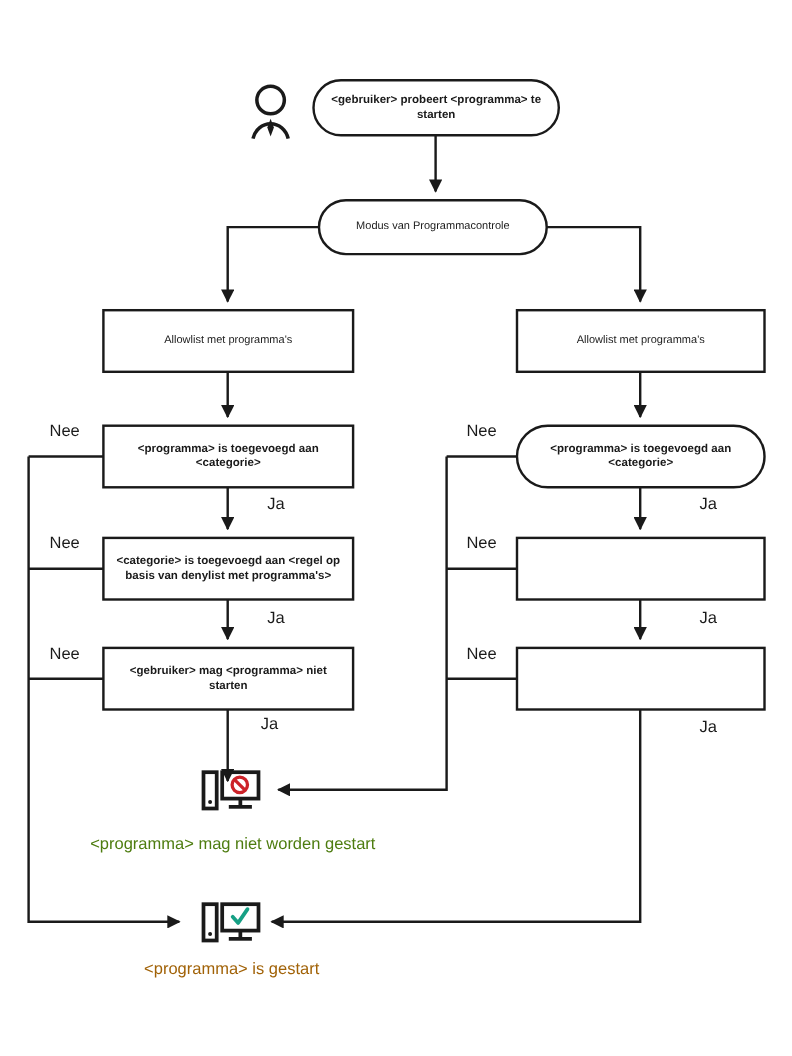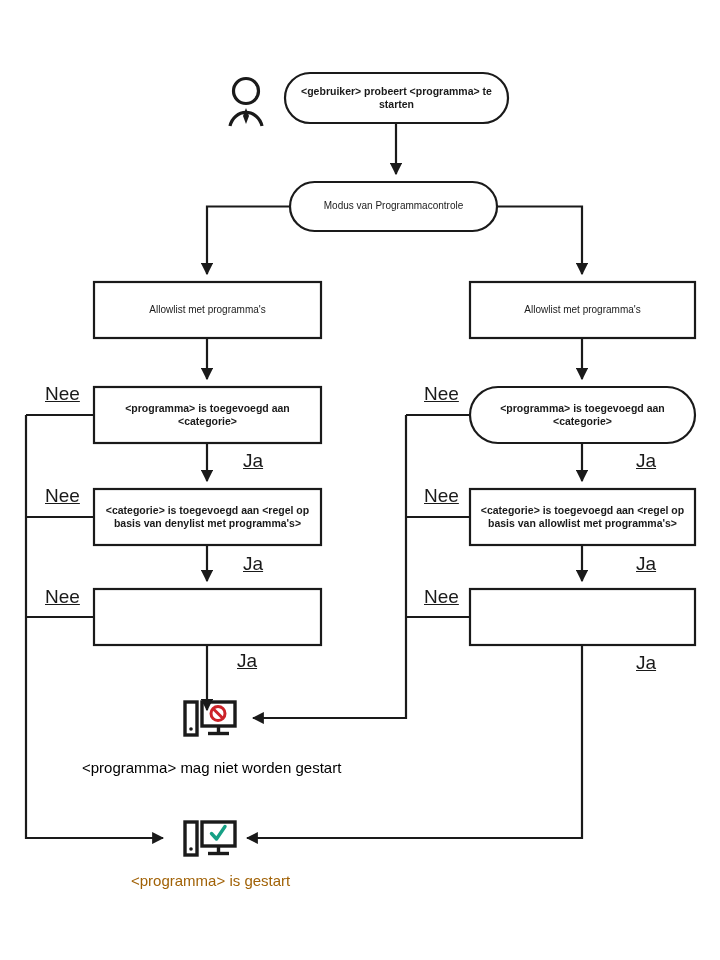--- a/index.html
+++ b/index.html
@@ -35,31 +35,30 @@
     text-align: center;
     color: #1a1a1a;
     line-height: 1.28;
     pointer-events: none;
     white-space: pre-line;
   }
   .t-sm { font-size: 10.5px; font-weight: bold; }
   .t-md { font-size: 10px; }
   .edge-label {
     position: absolute;
-    font-size: 19px;
+    font-size: 15px;
     color: #1a1a1a;
     white-space: nowrap;
-    text-decoration: underline;
   }
   .result-label {
     position: absolute;
     font-size: 15px;
     white-space: nowrap;
   }
-  .res-deny { color: #000000; }
+  .res-deny { color: #4d7c0f; }
   .res-allow { color: #a16207; }
 </style>
 </head>
 <body>
 
 <div id="diagram-root">
 
   <svg id="flow" viewBox="0 0 720 960">
     <defs>
       <marker id="arrow" viewBox="0 0 10 10" refX="9" refY="5" markerWidth="5.5" markerHeight="5.5" orient="auto-start-reverse">
@@ -152,22 +151,22 @@
   <div class="node-text t-md" style="left:98px;top:282px;width:219px;height:56px;">Allowlist met programma's</div>
 
   <div class="node-text t-md" style="left:474px;top:282px;width:217px;height:56px;">Allowlist met programma's</div>
 
   <div class="node-text t-sm" style="left:100px;top:387px;width:215px;height:56px;">&lt;programma&gt; is toegevoegd aan &lt;categorie&gt;</div>
 
   <div class="node-text t-sm" style="left:480px;top:387px;width:205px;height:56px;">&lt;programma&gt; is toegevoegd aan &lt;categorie&gt;</div>
 
   <div class="node-text t-sm" style="left:100px;top:489px;width:215px;height:56px;">&lt;categorie&gt; is toegevoegd aan &lt;regel op basis van denylist met programma's&gt;</div>
 
-  <div class="node-text t-sm" style="left:476px;top:489px;width:213px;height:56px;">&lt;categorie&gt; is toegevoegd aan &lt;regel op basis van allowlist met programma's&gt;</div>
 
+  <div class="node-text t-sm" style="left:100px;top:589px;width:215px;height:56px;">&lt;gebruiker&gt; mag &lt;programma&gt; niet starten</div>
 
 
   <div class="edge-label" style="left:45px;top:383px;">Nee</div>
   <div class="edge-label" style="left:45px;top:485px;">Nee</div>
   <div class="edge-label" style="left:45px;top:586px;">Nee</div>
 
   <div class="edge-label" style="left:243px;top:450px;">Ja</div>
   <div class="edge-label" style="left:243px;top:553px;">Ja</div>
   <div class="edge-label" style="left:237px;top:650px;">Ja</div>
 

